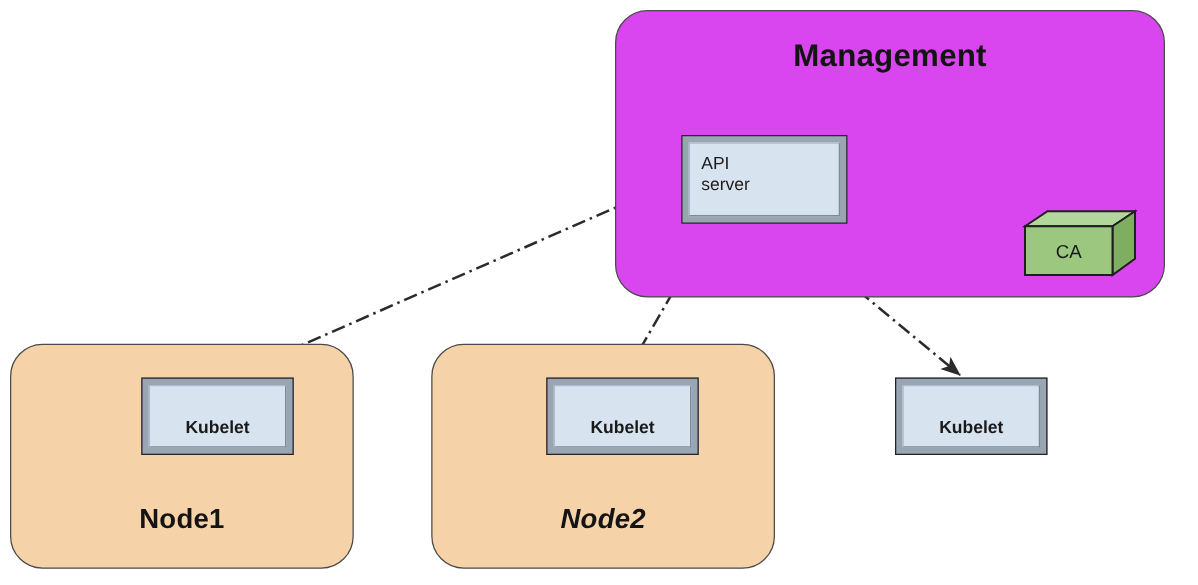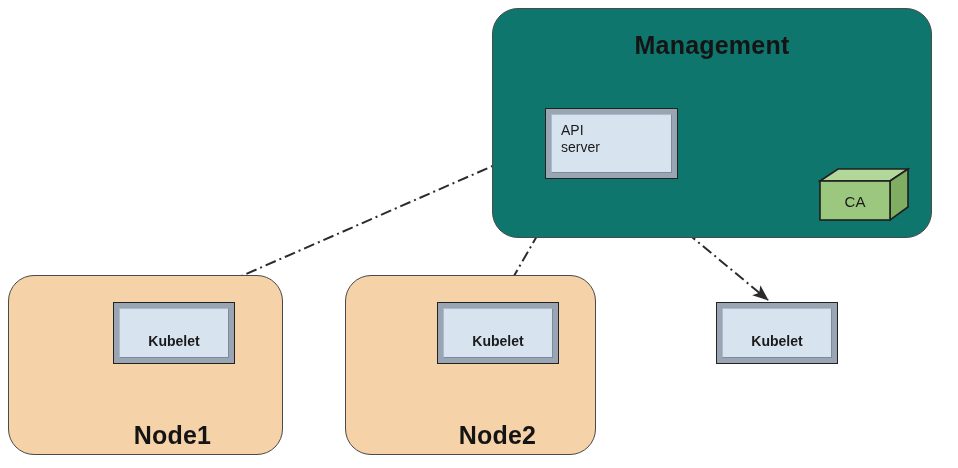--- a/index.html
+++ b/index.html
@@ -37,38 +37,37 @@
     font-weight: 700;
     letter-spacing: 0.2px;
     line-height: 1.12;
     user-select: none;
   }
   #mgmt-node {
     left: 492px;
     top: 8px;
     width: 440px;
     height: 230px;
-    background: #0f766e;
+    background: #d946ef;
   }
   #mgmt-node-label {
     top: 22px;
     font-size: 25px;
   }
   .worker-node {
     top: 275px;
     height: 180px;
     background: #f5d2a8;
   }
   #node-1 { left: 8px;   width: 275px; }
-  #node-2 { left: 345px; width: 251px; }
+  #node-2 { left: 345px; width: 275px; font-style: italic; }
   #node-3 { left: 672px; width: 275px; }
   .worker-node-label {
-    bottom: 5px;
-    font-size: 25px;
-    margin-left: 27px;
+    bottom: 26px;
+    font-size: 22px;
   }
   
   .bevel-box {
     position: absolute;
     border: 1.5px solid #222222;
     background: #9aa5b4;
     box-sizing: border-box;
     padding: 5px;
   }
   .bevel-inner {

